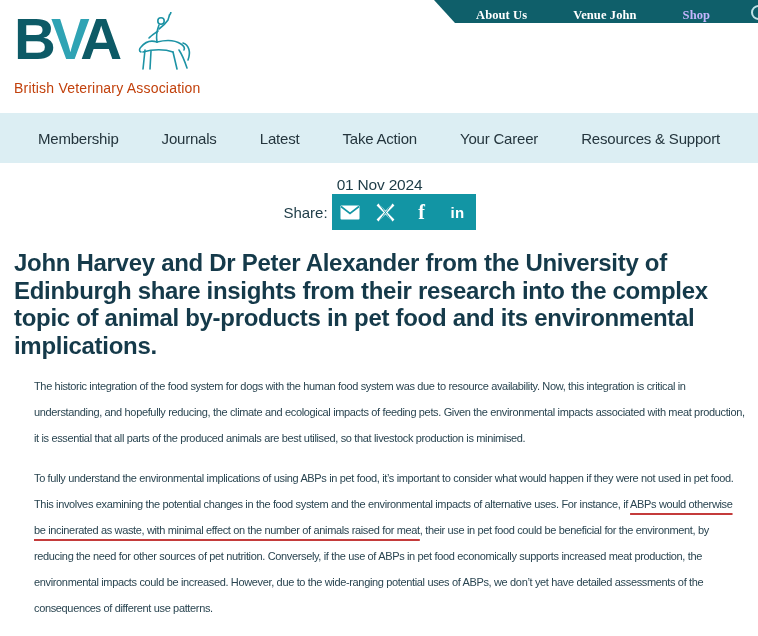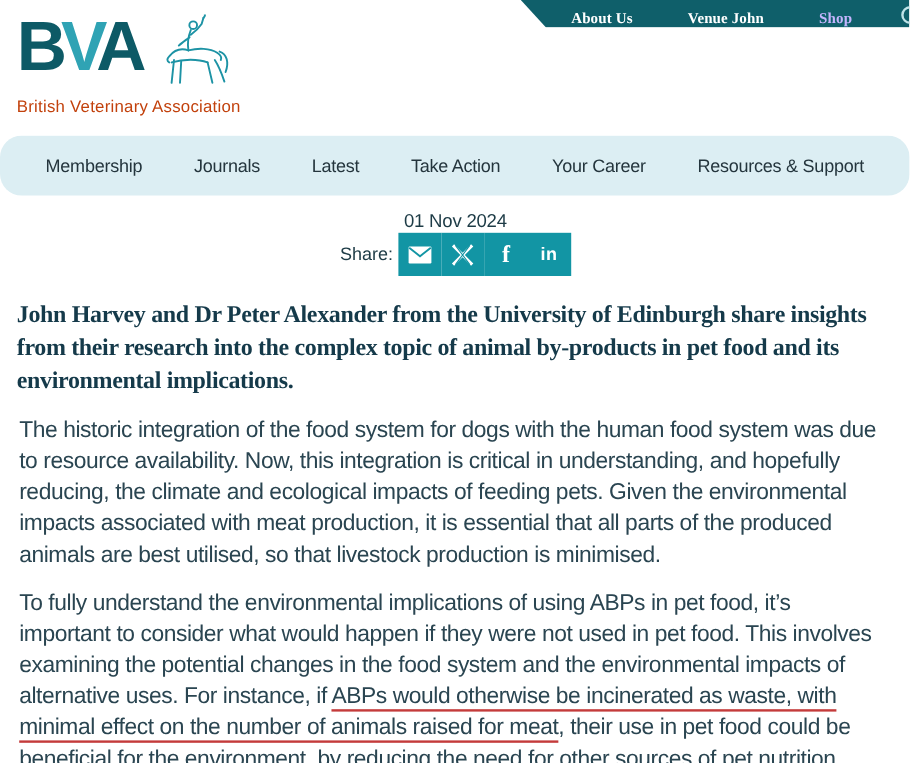--- a/index.html
+++ b/index.html
@@ -22,43 +22,43 @@
   .logo-row { display:flex; align-items:flex-start; }
   .logo-letters { font-size:58px; font-weight:bold; line-height:0.98; letter-spacing:-5px; }
   .logo-letters .lb { color:#0d5a66; }
   .logo-letters .lv { color:#2fa3b4; }
   .logo-letters .la { color:#0d5a66; }
   .centaur { margin-left:4px; margin-top:1px; }
   .logo-tagline { margin-top:4px; font-size:14px; color:#c2410c; letter-spacing:0.2px; }
 
   
   .mainnav { height:50px; background:#dceef3; display:flex; align-items:center;
-    justify-content:space-between; padding:4px 38px;border-radius:18px; }
+    justify-content:space-between; padding:4px 38px; }
   .mainnav a { font-size:15px; color:#24353d; text-decoration:none; letter-spacing:-0.2px; cursor:pointer; }
 
   
   .content { padding:0 13px 0 14px; }
 
   .meta-row { margin-top:13px; display:flex; align-items:center; justify-content:space-between;flex-direction:column; }
   .date { font-size:15.5px; color:#1d3b46; letter-spacing:-0.2px; }
   .share { display:flex; align-items:center; }
   .share-label { font-size:15px; color:#1d3b46; margin-right:4px; }
   .share-btn { width:36px; height:36px; background:#1295a4; display:flex;
     align-items:center; justify-content:center; cursor:pointer; border:none; }
   .share-btn .glyph { color:#ffffff; font-weight:bold; }
   .glyph-f { font-size:20px; font-family:"Liberation Serif",serif; }
   .glyph-in { font-size:15px; letter-spacing:0.5px; }
 
-  .intro { margin-top:19px; font-size:20px; font-weight:bold; line-height:27.5px;
-    color:#153a4a; letter-spacing:-0.3px; max-width:733px;font-family:Liberation Serif, serif; }
+  .intro { margin-top:19px; font-size:24px; font-weight:bold; line-height:27.5px;
+    color:#153a4a; letter-spacing:-0.3px; max-width:733px; }
 
   .section-heading { margin:15px 0 0 11px; font-size:17px; font-weight:bold;
     color:#17323d; letter-spacing:-0.2px; }
 
-  .body-p { margin:14px 0 0 2px; font-size:19px; line-height:26px;
+  .body-p { margin:14px 0 0 20px; font-size:11px; line-height:26px;
     color:#2a4551; letter-spacing:-0.35px; max-width:722px; }
   .inline-link { color:#2a4551; text-decoration:underline; cursor:pointer;
     text-decoration-color:#c43b3b; text-decoration-thickness:1.5px; text-underline-offset:5px; }
 </style>
 </head>
 <body>
 
 <div class="header">
 
   <div class="topbar">

